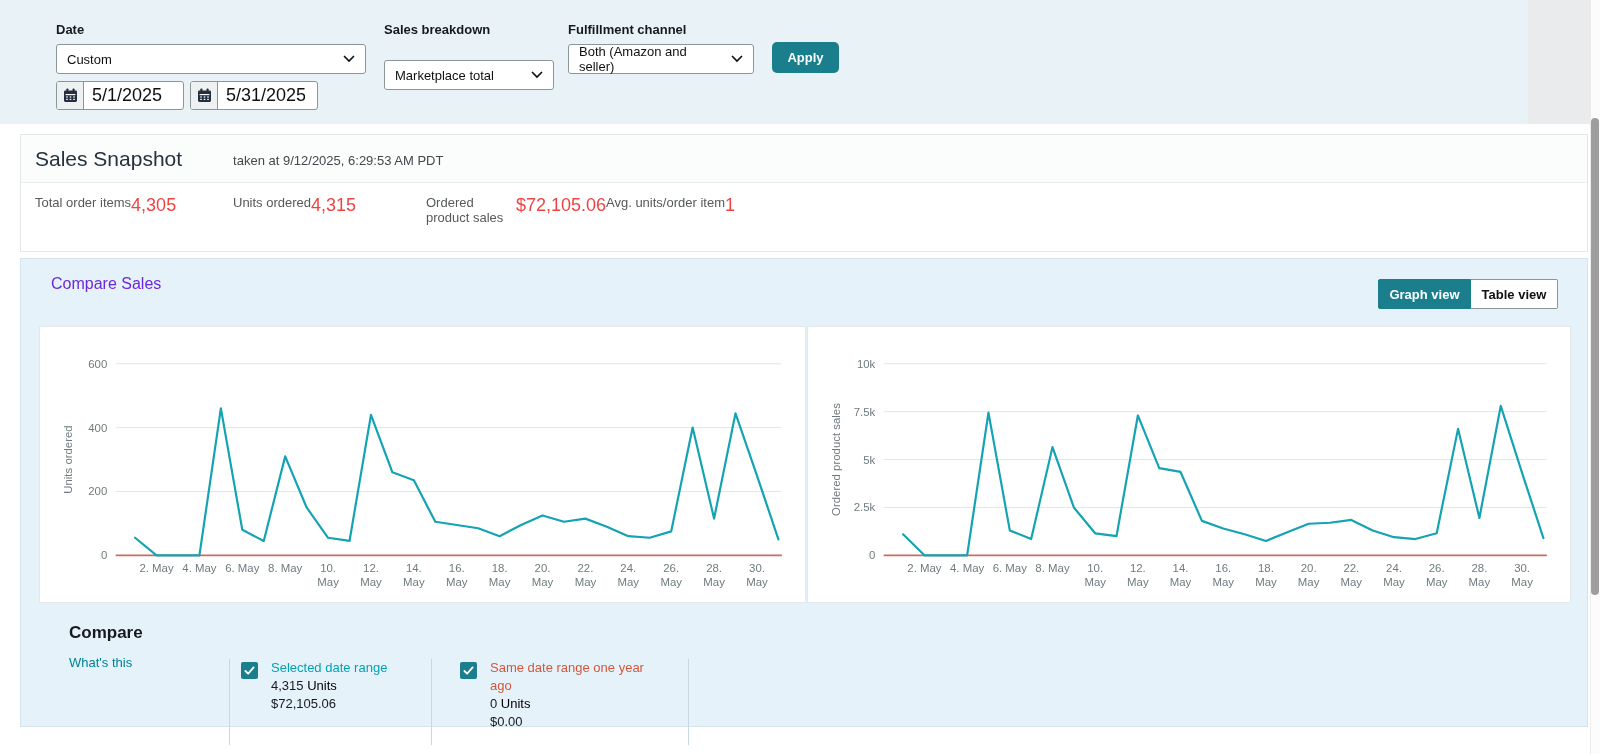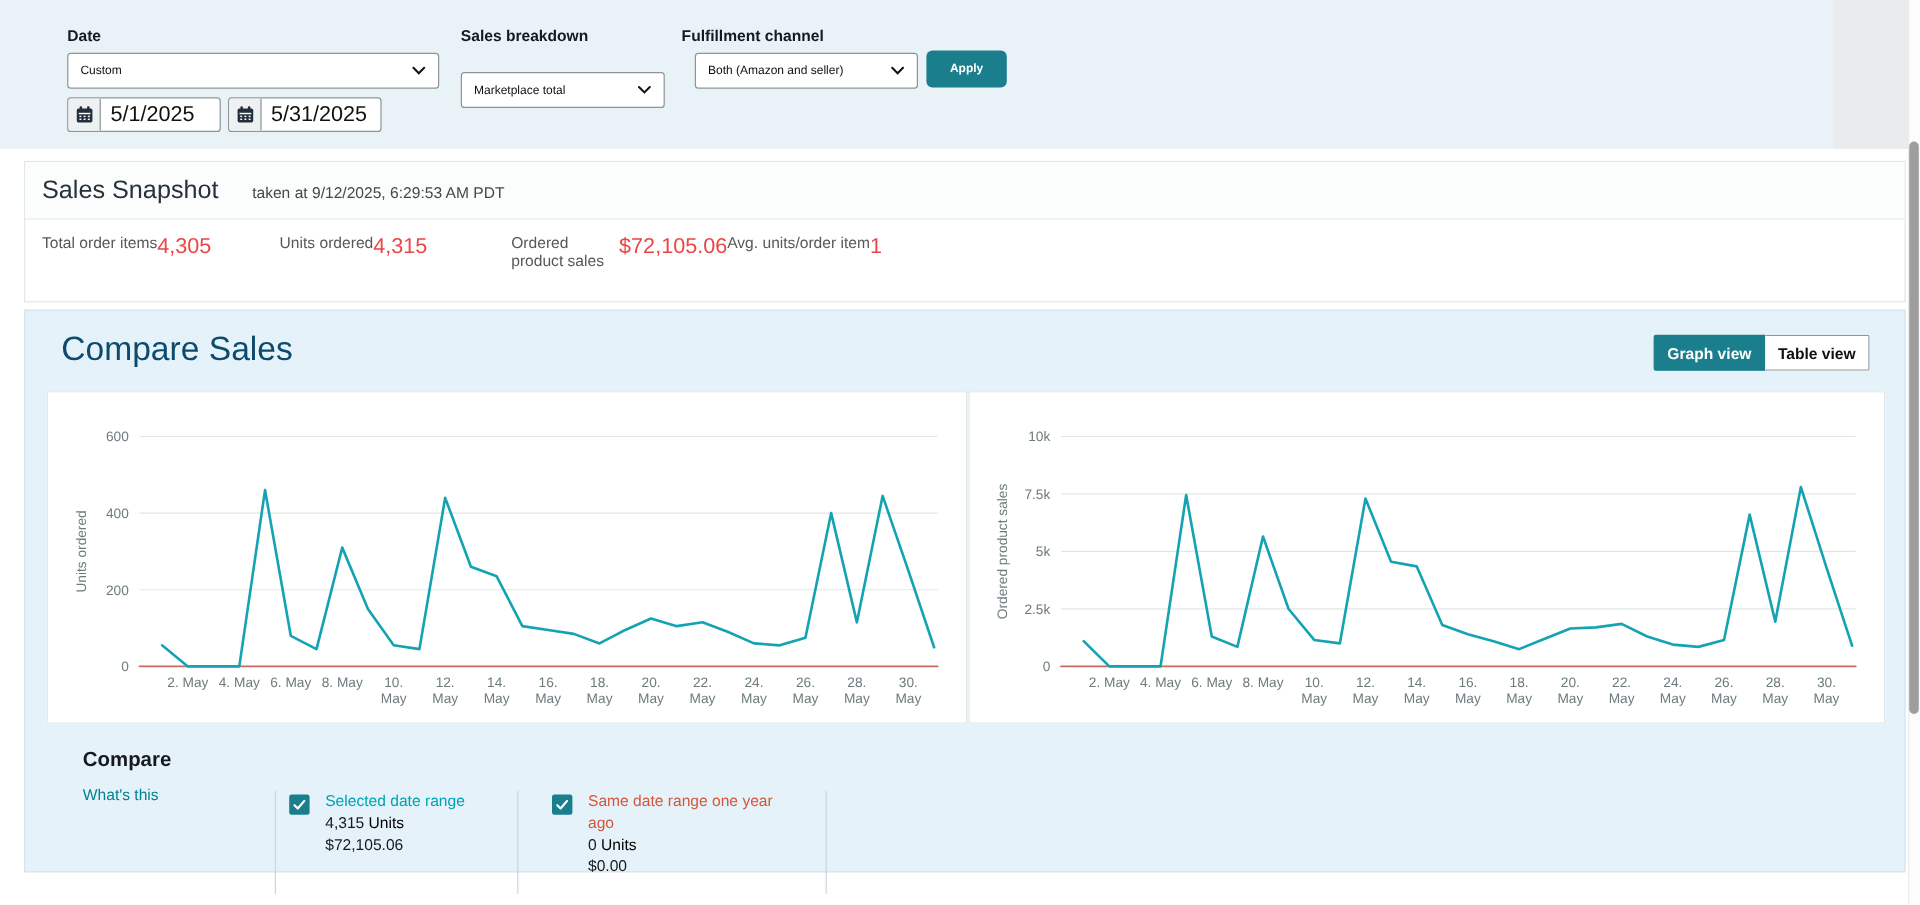--- a/index.html
+++ b/index.html
@@ -8,48 +8,48 @@
     position:relative; overflow:hidden; background:#ffffff;
     font-family:"Liberation Sans", sans-serif; color:#0f1111;
     -webkit-font-smoothing:antialiased;
   }
   
   .filter-band { position:absolute; left:0; top:0; width:1590px; height:124px; background:#e9f2f7; }
   .gray-corner { position:absolute; left:1528px; top:0; width:62px; height:124px; background:#e9ebec; }
   .flabel { position:absolute; font-size:13px; font-weight:700; color:#16191f; }
   .select {
     position:absolute; height:30px; background:#fff; border:1px solid #8d9696; border-radius:3px;
-    display:flex; align-items:center; justify-content:space-between; padding:0 10px; font-size:10px;
+    display:flex; align-items:center; justify-content:space-between; padding:0 10px; font-size:13px;
     color:#0f1111; cursor:pointer;
   }
   .chev { flex:0 0 auto; margin-left:8px; }
   .date-input {
     position:absolute; height:29px; background:#fff; border:1px solid #8d9696; border-radius:3px;
     display:flex; align-items:stretch; overflow:hidden;
   }
   .cal-btn { width:27px; background:#eef1f1; border-right:1px solid #8d9696; display:flex; align-items:center; justify-content:center; cursor:pointer; }
   .date-input input { border:none; outline:none; width:95px; padding:0 8px; font-size:18px; font-family:inherit; color:#0f1111; background:transparent; }
   .apply-btn {
     position:absolute; left:772px; top:42px; width:67px; height:31px; background:#1b7e8d; color:#fff;
-    border:none; border-radius:5px; font-size:10px; font-weight:700; font-family:inherit; cursor:pointer;
+    border:none; border-radius:5px; font-size:13px; font-weight:700; font-family:inherit; cursor:pointer;
   }
   
   .snapshot-card { position:absolute; left:20px; top:134px; width:1568px; height:118px; background:#fff; border:1px solid #e2e7e8; }
-  .snap-header { height:48px; background:#fbfcfc; border-bottom:1px solid #e9ecec; display:flex; align-items:center; padding-left:14px; }
+  .snap-header { height:48px; background:#fbfcfc; border-bottom:1px solid #e9ecec; display:flex; align-items:center; padding-left:14px;gap:23px; }
   .snap-title { font-size:21px; color:#25313b; }
   .snap-time { font-size:13px; color:#43484c; margin-left:28px; padding-top:3px; }
   .stats-row { display:flex; padding:12px 0 0 14px; }
   .stat { display:flex; }
   .stat .slabel { font-size:13px; color:#565959; margin-bottom:3px; }
   .stat .svalue { font-size:18px; color:#ef4444; }
   .stat:nth-child(1){ width:198px; } .stat:nth-child(2){ width:193px; }
   .stat:nth-child(3){ width:180px; } .stat:nth-child(4){ width:196px; }
   
   .compare-card { position:absolute; left:20px; top:258px; width:1568px; height:469px; background:#e6f2f9; border:1px solid #d4e4ed; }
-  .compare-title { position:absolute; left:30px; top:16px; font-size:28px; color:#0c4a6e; }
+  .compare-title { position:absolute; left:30px; top:16px; font-size:16px; color:#6d28d9; }
   .view-toggle { position:absolute; left:1357px; top:20px; display:flex; }
   .vt-btn { height:30px; font-size:13px; font-weight:700; font-family:inherit; cursor:pointer; display:flex; align-items:center; justify-content:center; }
   .vt-graph { width:93px; background:#1b7e8d; color:#fff; border:1px solid #1b7e8d; border-radius:2px 0 0 2px; }
   .vt-table { width:87px; background:#fff; color:#0f1111; border:1px solid #8d9696; border-left:none; border-radius:0 2px 2px 0; }
   .chart-panel { position:absolute; top:67px; height:277px; background:#fff; border:1px solid #e3e8ea; }
   .panel-left { left:18px; width:767px; }
   .panel-right { left:786px; width:764px; }
   .chart-panel svg { display:block; width:100%; height:100%; }
   svg text { font-family:inherit; }
   .grid { stroke:#e4e6e6; stroke-width:1; }
@@ -128,21 +128,21 @@
 
   <span class="flabel" style="left:384px; top:22px;">Sales breakdown</span>
   <div class="select" style="left:384px; top:60px; width:170px;">
     <span>Marketplace total</span>
     <svg class="chev" width="12" height="8" viewBox="0 0 12 8">
         <path d="M1.5 1.5 L6 6 L10.5 1.5" stroke="#0f1111" stroke-width="1.7" fill="none" stroke-linecap="round"></path>
       </svg>
   </div>
 
   <span class="flabel" style="left:568px; top:22px;">Fulfillment channel</span>
-  <div class="select" style="left:568px; top:44px; width:186px;margin-left:11px;">
+  <div class="select" style="left:568px; top:44px; width:186px;">
     <span>Both (Amazon and seller)</span>
     <svg class="chev" width="12" height="8" viewBox="0 0 12 8">
         <path d="M1.5 1.5 L6 6 L10.5 1.5" stroke="#0f1111" stroke-width="1.7" fill="none" stroke-linecap="round"></path>
       </svg>
   </div>
 
   <button class="apply-btn">Apply</button>
 </div>
 <div class="gray-corner"></div>
 

